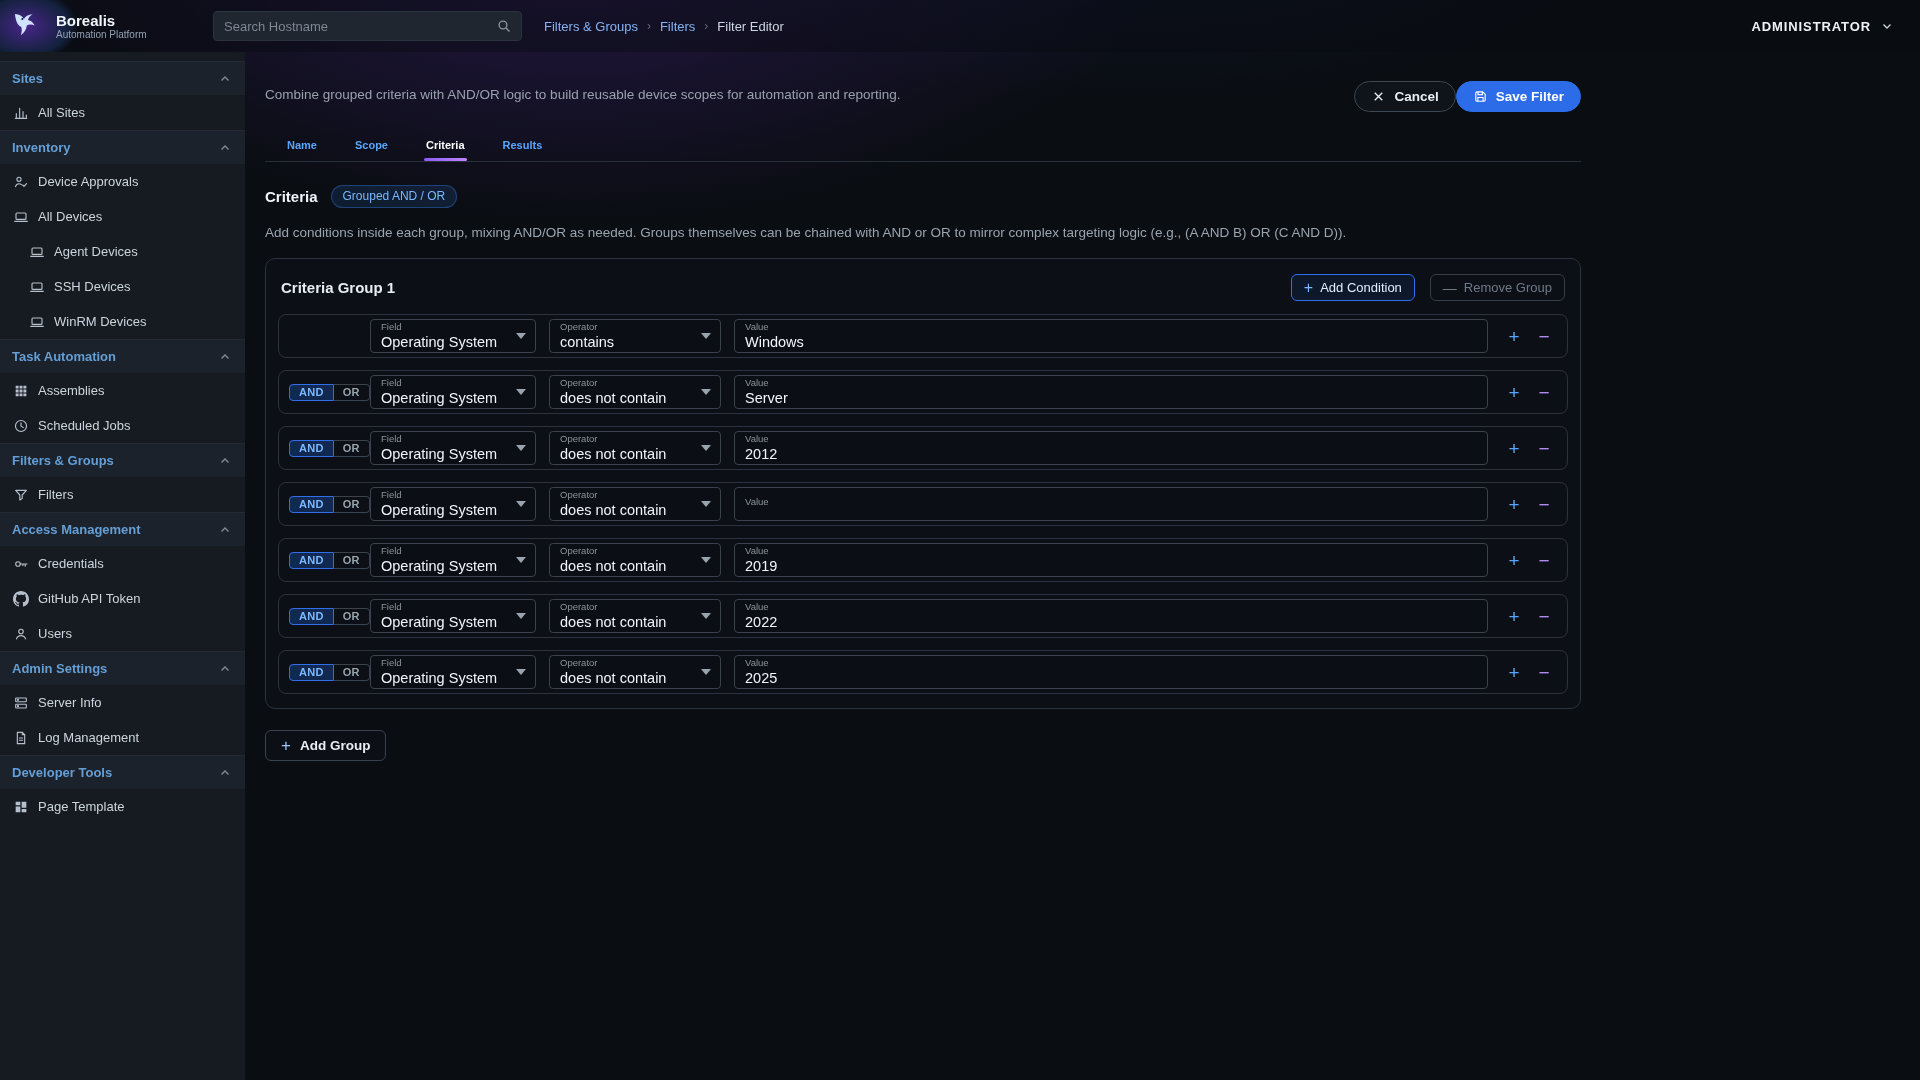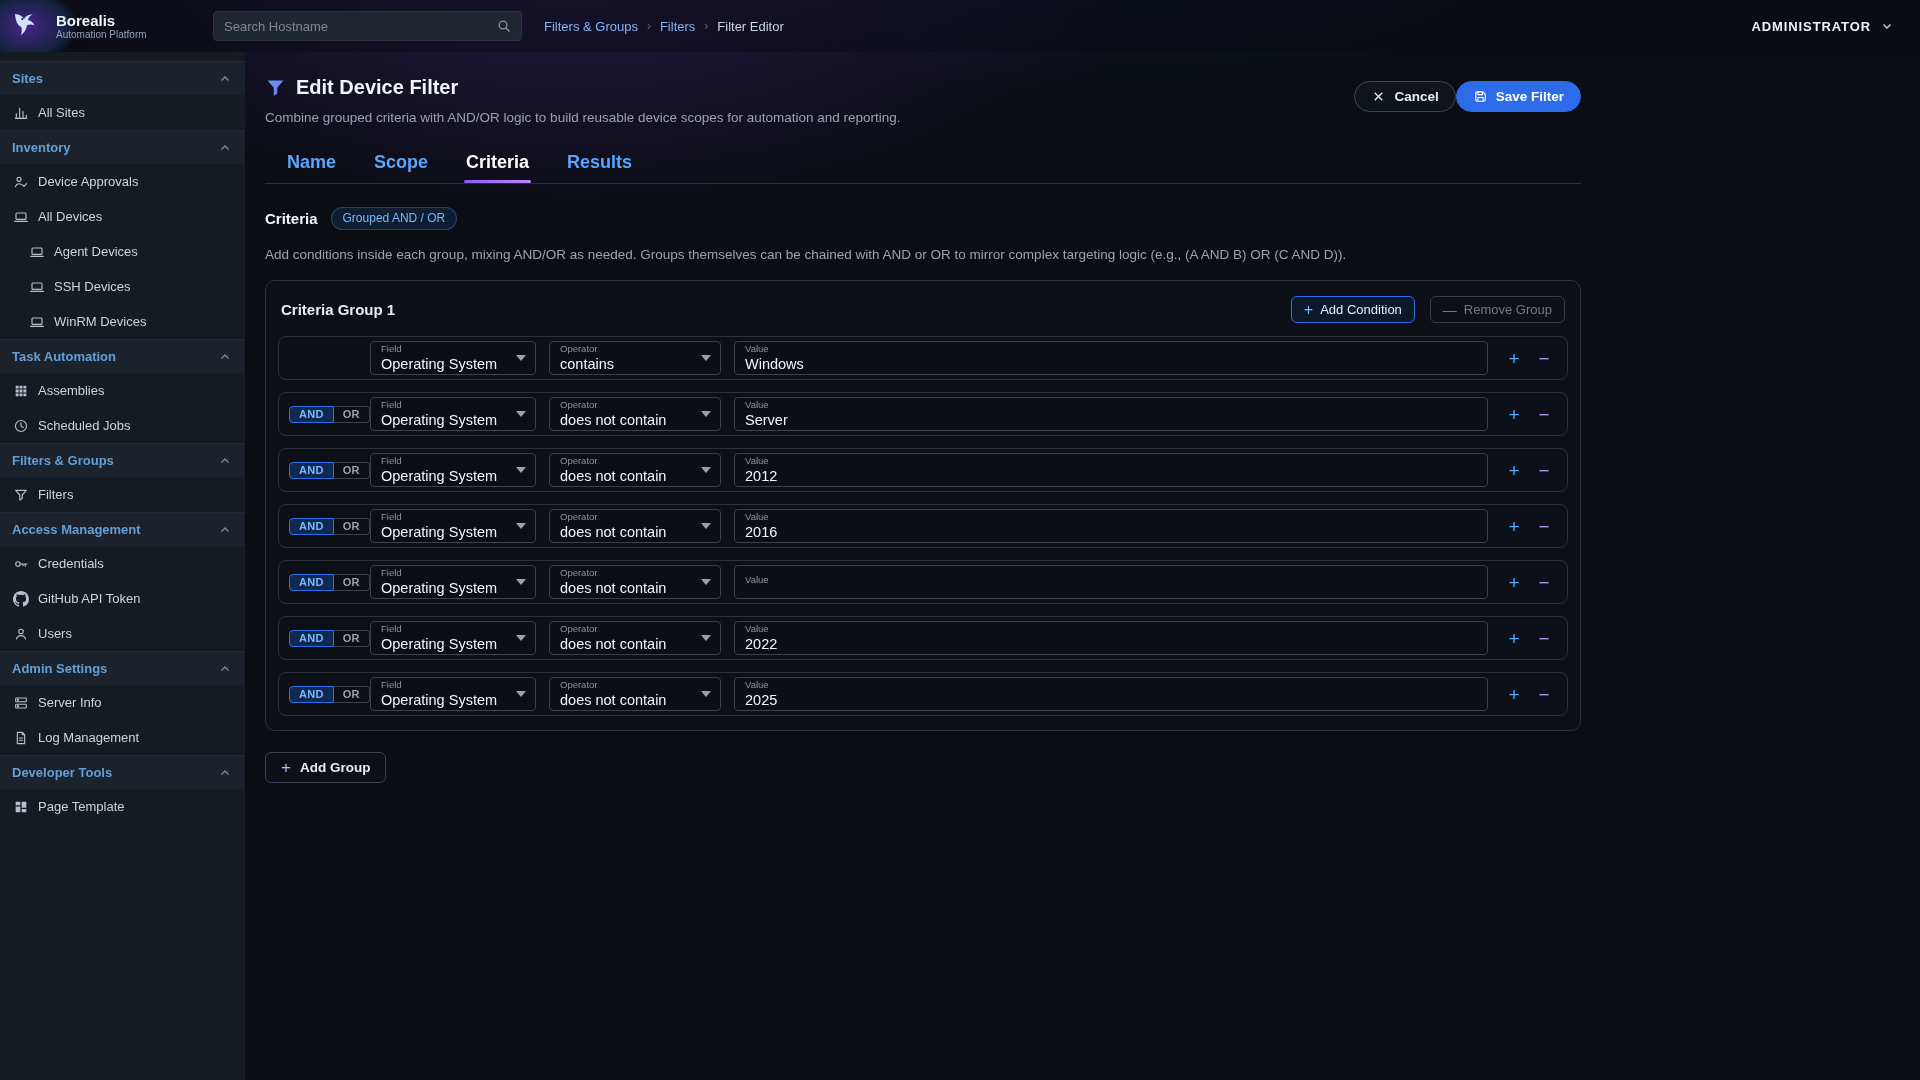--- a/index.html
+++ b/index.html
@@ -58,21 +58,21 @@
   .page-sub { margin-top:11px; font-size:13.5px; color:#98a2ad; }
   .header-actions { display:flex; gap:0; margin-top:5px; flex:none; }
   .btn { height:31px; border-radius:16px; display:inline-flex; align-items:center; gap:8px;
     font-size:13.5px; font-weight:600; padding:0 16px; cursor:pointer;
     font-family:"Liberation Sans", sans-serif; }
   .btn svg { width:15px; height:15px; }
   .btn-cancel { background:rgba(18,23,31,.6); border:1px solid #3d4653; color:#e6edf3; }
   .btn-save { background:#2c6ce8; border:1px solid #2c6ce8; color:#ffffff; }
 
   .tabs { display:flex; gap:34px; margin-top:27px; padding-left:20px; }
-  .tab { background:none; border:none; font-size:18px; font-weight:600; color:#58a6ff;
+  .tab { background:none; border:none; font-size:11px; font-weight:600; color:#58a6ff;
     padding:0 2px 10px; position:relative; cursor:pointer; font-family:"Liberation Sans", sans-serif; }
   .tab.active { color:#ffffff; }
   .tab.active::after { content:""; position:absolute; left:0; right:0; bottom:0; height:3px;
     border-radius:2px; background:linear-gradient(90deg,#8b5cf6,#c084fc); }
   .tabs-divider { height:1px; background:#273039; }
 
   .section-title-row { display:flex; align-items:center; gap:13px; margin-top:23px; }
   .section-title { font-size:15px; font-weight:700; color:#f0f6fc; }
   .badge { font-size:12px; color:#79b8ff; background:rgba(56,139,253,.13);
     border:1px solid rgba(56,139,253,.35); border-radius:999px; padding:3px 11px 4px; }
@@ -386,32 +386,20 @@
   </div>
 </div>
   </div>
 </div>
 
     <div class="main">
       <div class="content">
 
         <div class="page-header">
           <div class="title-wrap">
-            <div class="title-row">
-              <svg viewBox="0 0 24 24">
-                <defs>
-                    <linearGradient id="fg" x1="0" y1="0" x2="1" y2="1">
-                  <stop offset="0" stop-color="#4ea1f7"></stop>
-                      <stop offset="1" stop-color="#8d6af5"></stop>
-                </linearGradient>
-                  </defs>
-                <path d="M3 4h18l-7 8.2V19l-4 2.4v-9.2z" fill="url(#fg)"></path>
-              </svg>
-              <span class="page-title">Edit Device Filter</span>
-            </div>
             <div class="page-sub">Combine grouped criteria with AND/OR logic to build reusable device scopes for automation and reporting.</div>
           </div>
           <div class="header-actions">
             <button class="btn btn-cancel">
               <svg viewBox="0 0 24 24" fill="none" stroke="#e6edf3" stroke-width="2.2">
                   <path d="M6 6l12 12M18 6L6 18"></path>
                 </svg>
               <span>Cancel</span>
             </button>
             <button class="btn btn-save">
@@ -539,21 +527,20 @@
       <span class="ctl-value fld-v">Operating System</span>
       <span class="chev"></span>
     </div>
     <div class="ctl select operator">
       <span class="ctl-label op-l">Operator</span>
       <span class="ctl-value op-v">does not contain</span>
       <span class="chev"></span>
     </div>
     <div class="ctl value">
       <span class="ctl-label val-l">Value</span>
-      <span class="ctl-value val-v">2016</span>
     </div>
     <div class="row-actions">
       <button class="icon-btn plus">+</button>
       <button class="icon-btn minus">−</button>
     </div>
   </div>
 
   <div class="cond-row">
     <div class="joiner">
       <button class="jbtn and">AND</button>
@@ -564,20 +551,21 @@
       <span class="ctl-value fld-v">Operating System</span>
       <span class="chev"></span>
     </div>
     <div class="ctl select operator">
       <span class="ctl-label op-l">Operator</span>
       <span class="ctl-value op-v">does not contain</span>
       <span class="chev"></span>
     </div>
     <div class="ctl value">
       <span class="ctl-label val-l">Value</span>
+      <span class="ctl-value val-v">2019</span>
     </div>
     <div class="row-actions">
       <button class="icon-btn plus">+</button>
       <button class="icon-btn minus">−</button>
     </div>
   </div>
 
   <div class="cond-row">
     <div class="joiner">
       <button class="jbtn and">AND</button>

